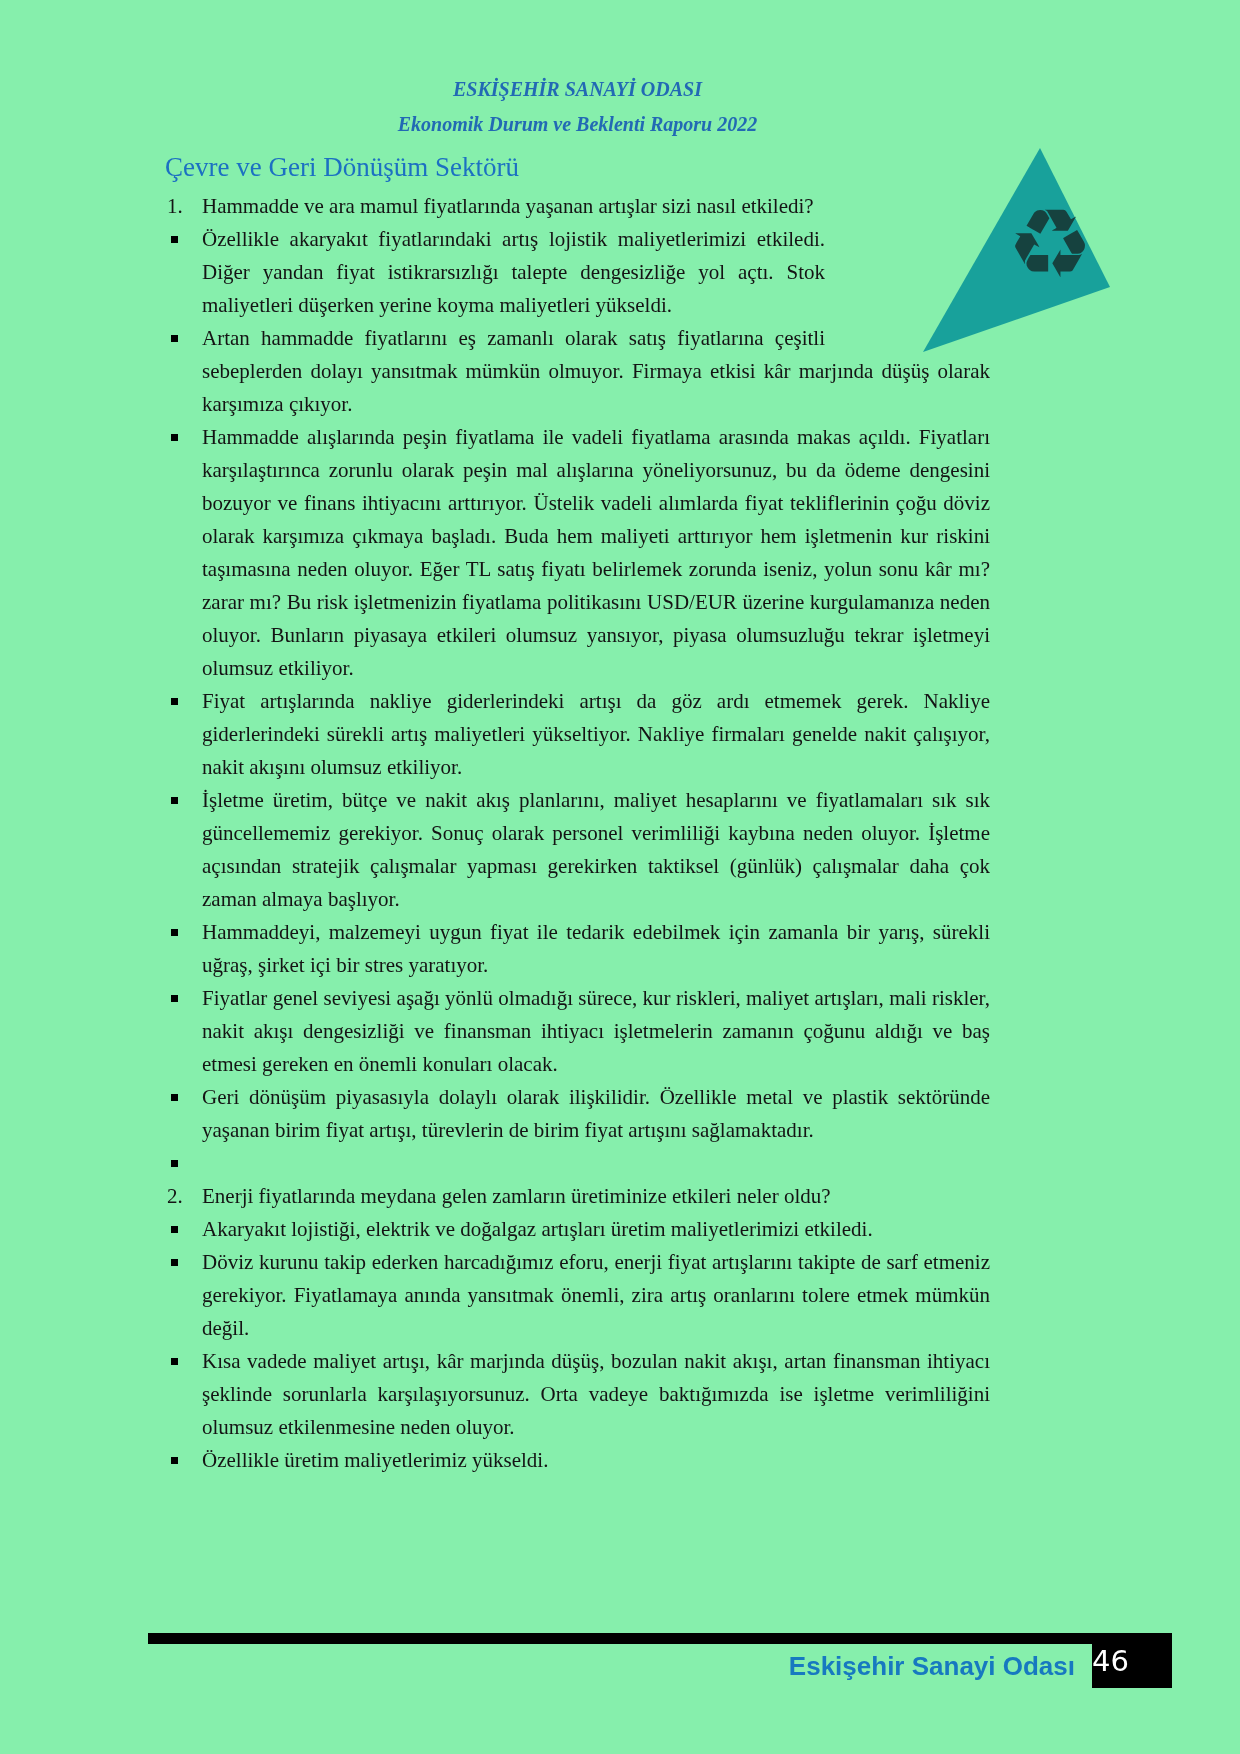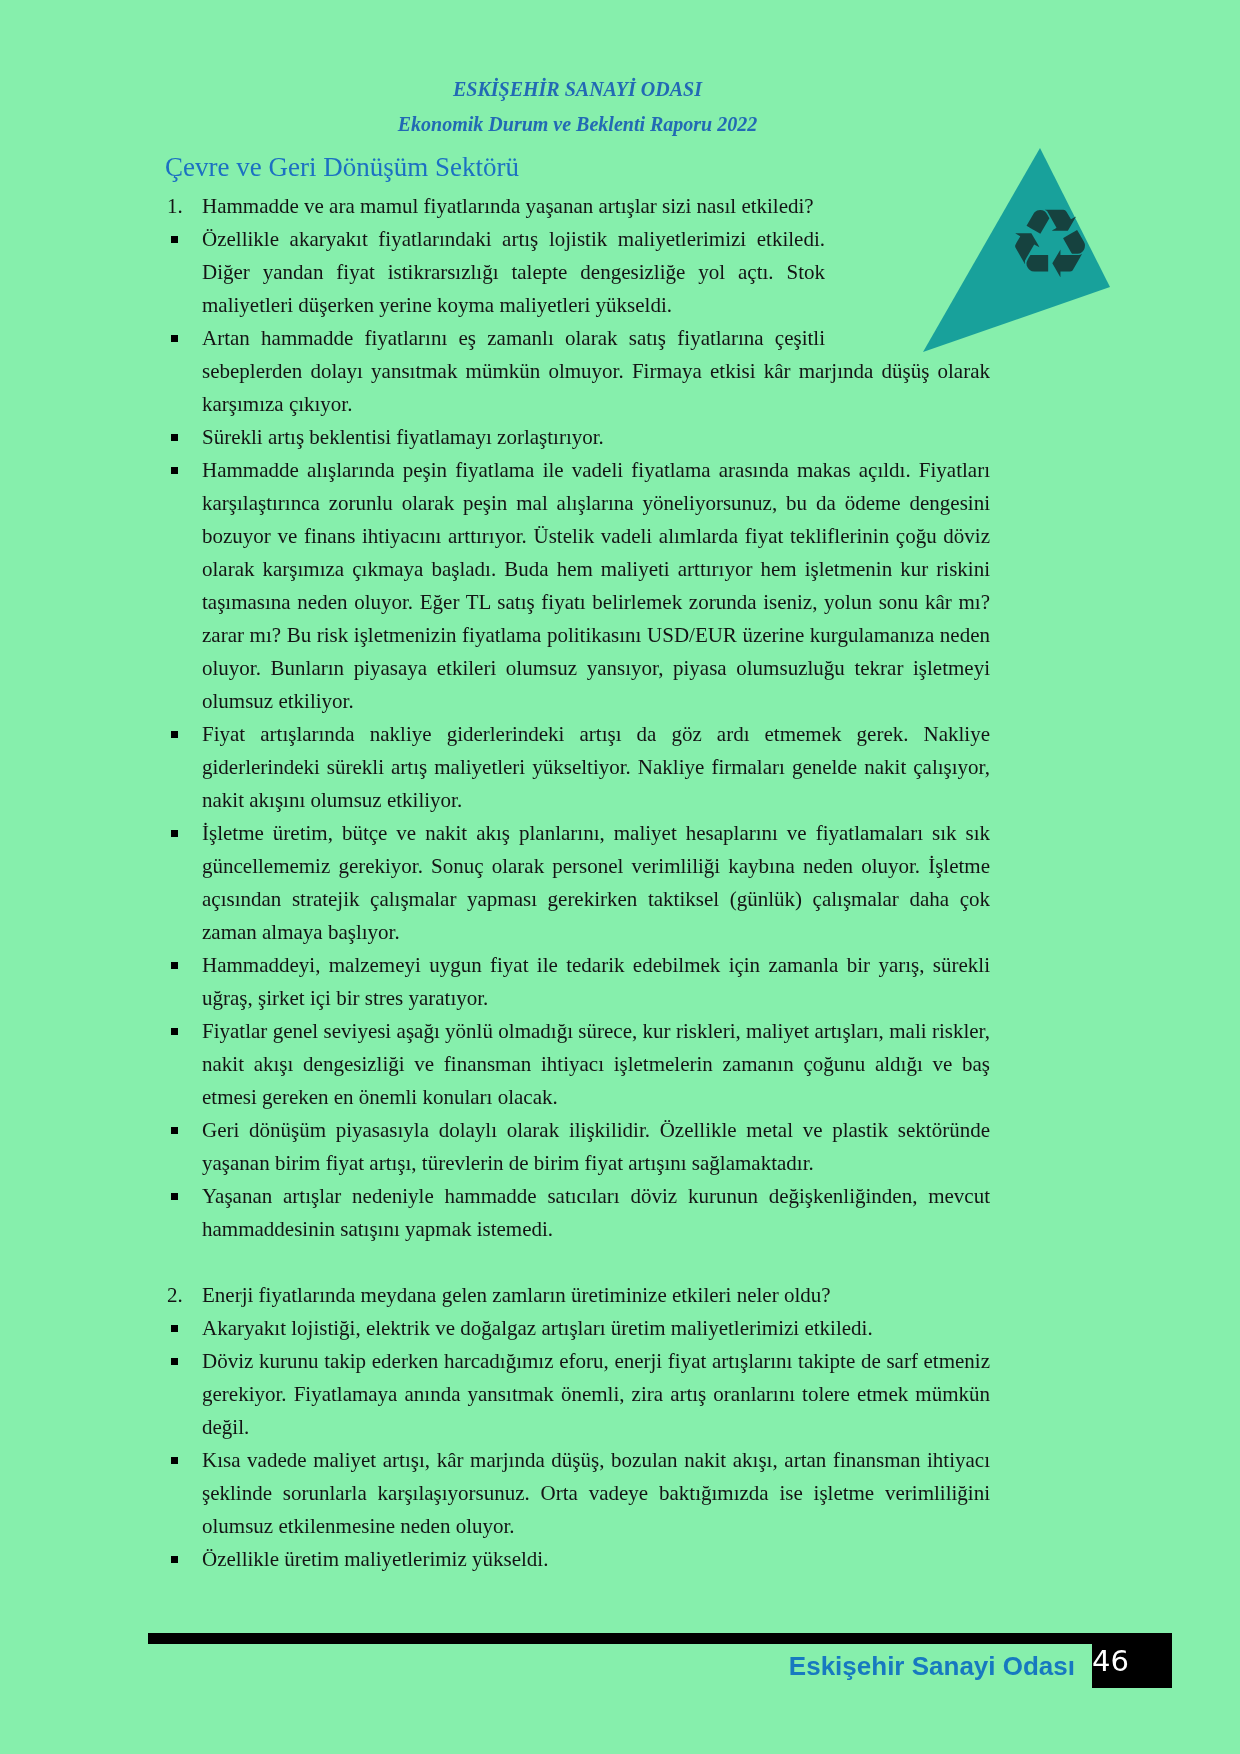--- a/index.html
+++ b/index.html
@@ -59,28 +59,27 @@
     <polygon points="122,4 192,143 5,208" fill="#18A19B"></polygon>
     <text x="132" y="100" text-anchor="middle" dominant-baseline="central" font-family="DejaVu Sans, sans-serif" font-size="96" fill="#16423F">♻</text>
   </svg>
 
   <div class="content" style="color: rgb(20, 20, 20);">
     <div class="logo-float"></div>
 
   <div class="question"><span class="qnum">1.</span><span>Hammadde ve ara mamul fiyatlarında yaşanan artışlar sizi nasıl etkiledi?</span></div>
       <div class="bullet"><span class="marker"></span><span>Özellikle akaryakıt fiyatlarındaki artış lojistik maliyetlerimizi etkiledi. Diğer yandan fiyat istikrarsızlığı talepte dengesizliğe yol açtı. Stok maliyetleri düşerken yerine koyma maliyetleri yükseldi.</span></div>
       <div class="bullet"><span class="marker"></span><span>Artan hammadde fiyatlarını eş zamanlı olarak satış fiyatlarına çeşitli sebeplerden dolayı yansıtmak mümkün olmuyor. Firmaya etkisi kâr marjında düşüş olarak karşımıza çıkıyor.</span></div>
-      <div class="bullet"><span class="marker"></span><span>Sürekli artış beklentisi fiyatlamayı zorlaştırıyor.</span></div>
       <div class="bullet"><span class="marker"></span><span>Hammadde alışlarında peşin fiyatlama ile vadeli fiyatlama arasında makas açıldı. Fiyatları karşılaştırınca zorunlu olarak peşin mal alışlarına yöneliyorsunuz, bu da ödeme dengesini bozuyor ve finans ihtiyacını arttırıyor. Üstelik vadeli alımlarda fiyat tekliflerinin çoğu döviz olarak karşımıza çıkmaya başladı. Buda hem maliyeti arttırıyor hem işletmenin kur riskini taşımasına neden oluyor. Eğer TL satış fiyatı belirlemek zorunda iseniz, yolun sonu kâr mı? zarar mı? Bu risk işletmenizin fiyatlama politikasını USD/EUR üzerine kurgulamanıza neden oluyor. Bunların piyasaya etkileri olumsuz yansıyor, piyasa olumsuzluğu tekrar işletmeyi olumsuz etkiliyor.</span></div>
       <div class="bullet"><span class="marker"></span><span>Fiyat artışlarında nakliye giderlerindeki artışı da göz ardı etmemek gerek. Nakliye giderlerindeki sürekli artış maliyetleri yükseltiyor. Nakliye firmaları genelde nakit çalışıyor, nakit akışını olumsuz etkiliyor.</span></div>
       <div class="bullet"><span class="marker"></span><span>İşletme üretim, bütçe ve nakit akış planlarını, maliyet hesaplarını ve fiyatlamaları sık sık güncellememiz gerekiyor. Sonuç olarak personel verimliliği kaybına neden oluyor. İşletme açısından stratejik çalışmalar yapması gerekirken taktiksel (günlük) çalışmalar daha çok zaman almaya başlıyor.</span></div>
       <div class="bullet"><span class="marker"></span><span>Hammaddeyi, malzemeyi uygun fiyat ile tedarik edebilmek için zamanla bir yarış, sürekli uğraş, şirket içi bir stres yaratıyor.</span></div>
       <div class="bullet"><span class="marker"></span><span>Fiyatlar genel seviyesi aşağı yönlü olmadığı sürece, kur riskleri, maliyet artışları, mali riskler, nakit akışı dengesizliği ve finansman ihtiyacı işletmelerin zamanın çoğunu aldığı ve baş etmesi gereken en önemli konuları olacak.</span></div>
       <div class="bullet"><span class="marker"></span><span>Geri dönüşüm piyasasıyla dolaylı olarak ilişkilidir. Özellikle metal ve plastik sektöründe yaşanan birim fiyat artışı, türevlerin de birim fiyat artışını sağlamaktadır.</span></div>
-      <div class="bullet"><span class="marker"></span><span>Yaşanan artışlar nedeniyle hammadde satıcıları döviz kurunun değişkenliğinden, mevcut hammaddesinin satışını yapmak istemedi.</span></div>
+      <div class="bullet"><span class="marker"></span></div>
       <div class="question sect-gap"><span class="qnum">2.</span><span>Enerji fiyatlarında meydana gelen zamların üretiminize etkileri neler oldu?</span></div>
       <div class="bullet"><span class="marker"></span><span>Akaryakıt lojistiği, elektrik ve doğalgaz artışları üretim maliyetlerimizi etkiledi.</span></div>
       <div class="bullet"><span class="marker"></span><span>Döviz kurunu takip ederken harcadığımız eforu, enerji fiyat artışlarını takipte de sarf etmeniz gerekiyor. Fiyatlamaya anında yansıtmak önemli, zira artış oranlarını tolere etmek mümkün değil.</span></div>
       <div class="bullet"><span class="marker"></span><span>Kısa vadede maliyet artışı, kâr marjında düşüş, bozulan nakit akışı, artan finansman ihtiyacı şeklinde sorunlarla karşılaşıyorsunuz. Orta vadeye baktığımızda ise işletme verimliliğini olumsuz etkilenmesine neden oluyor.</span></div>
       <div class="bullet"><span class="marker"></span><span>Özellikle üretim maliyetlerimiz yükseldi.</span></div>
     </div>
 
   <div class="footer-bar"></div>
   <div class="footer-org" style="color: rgb(23, 121, 192);">Eskişehir Sanayi Odası</div>
   <div class="page-num-box">

